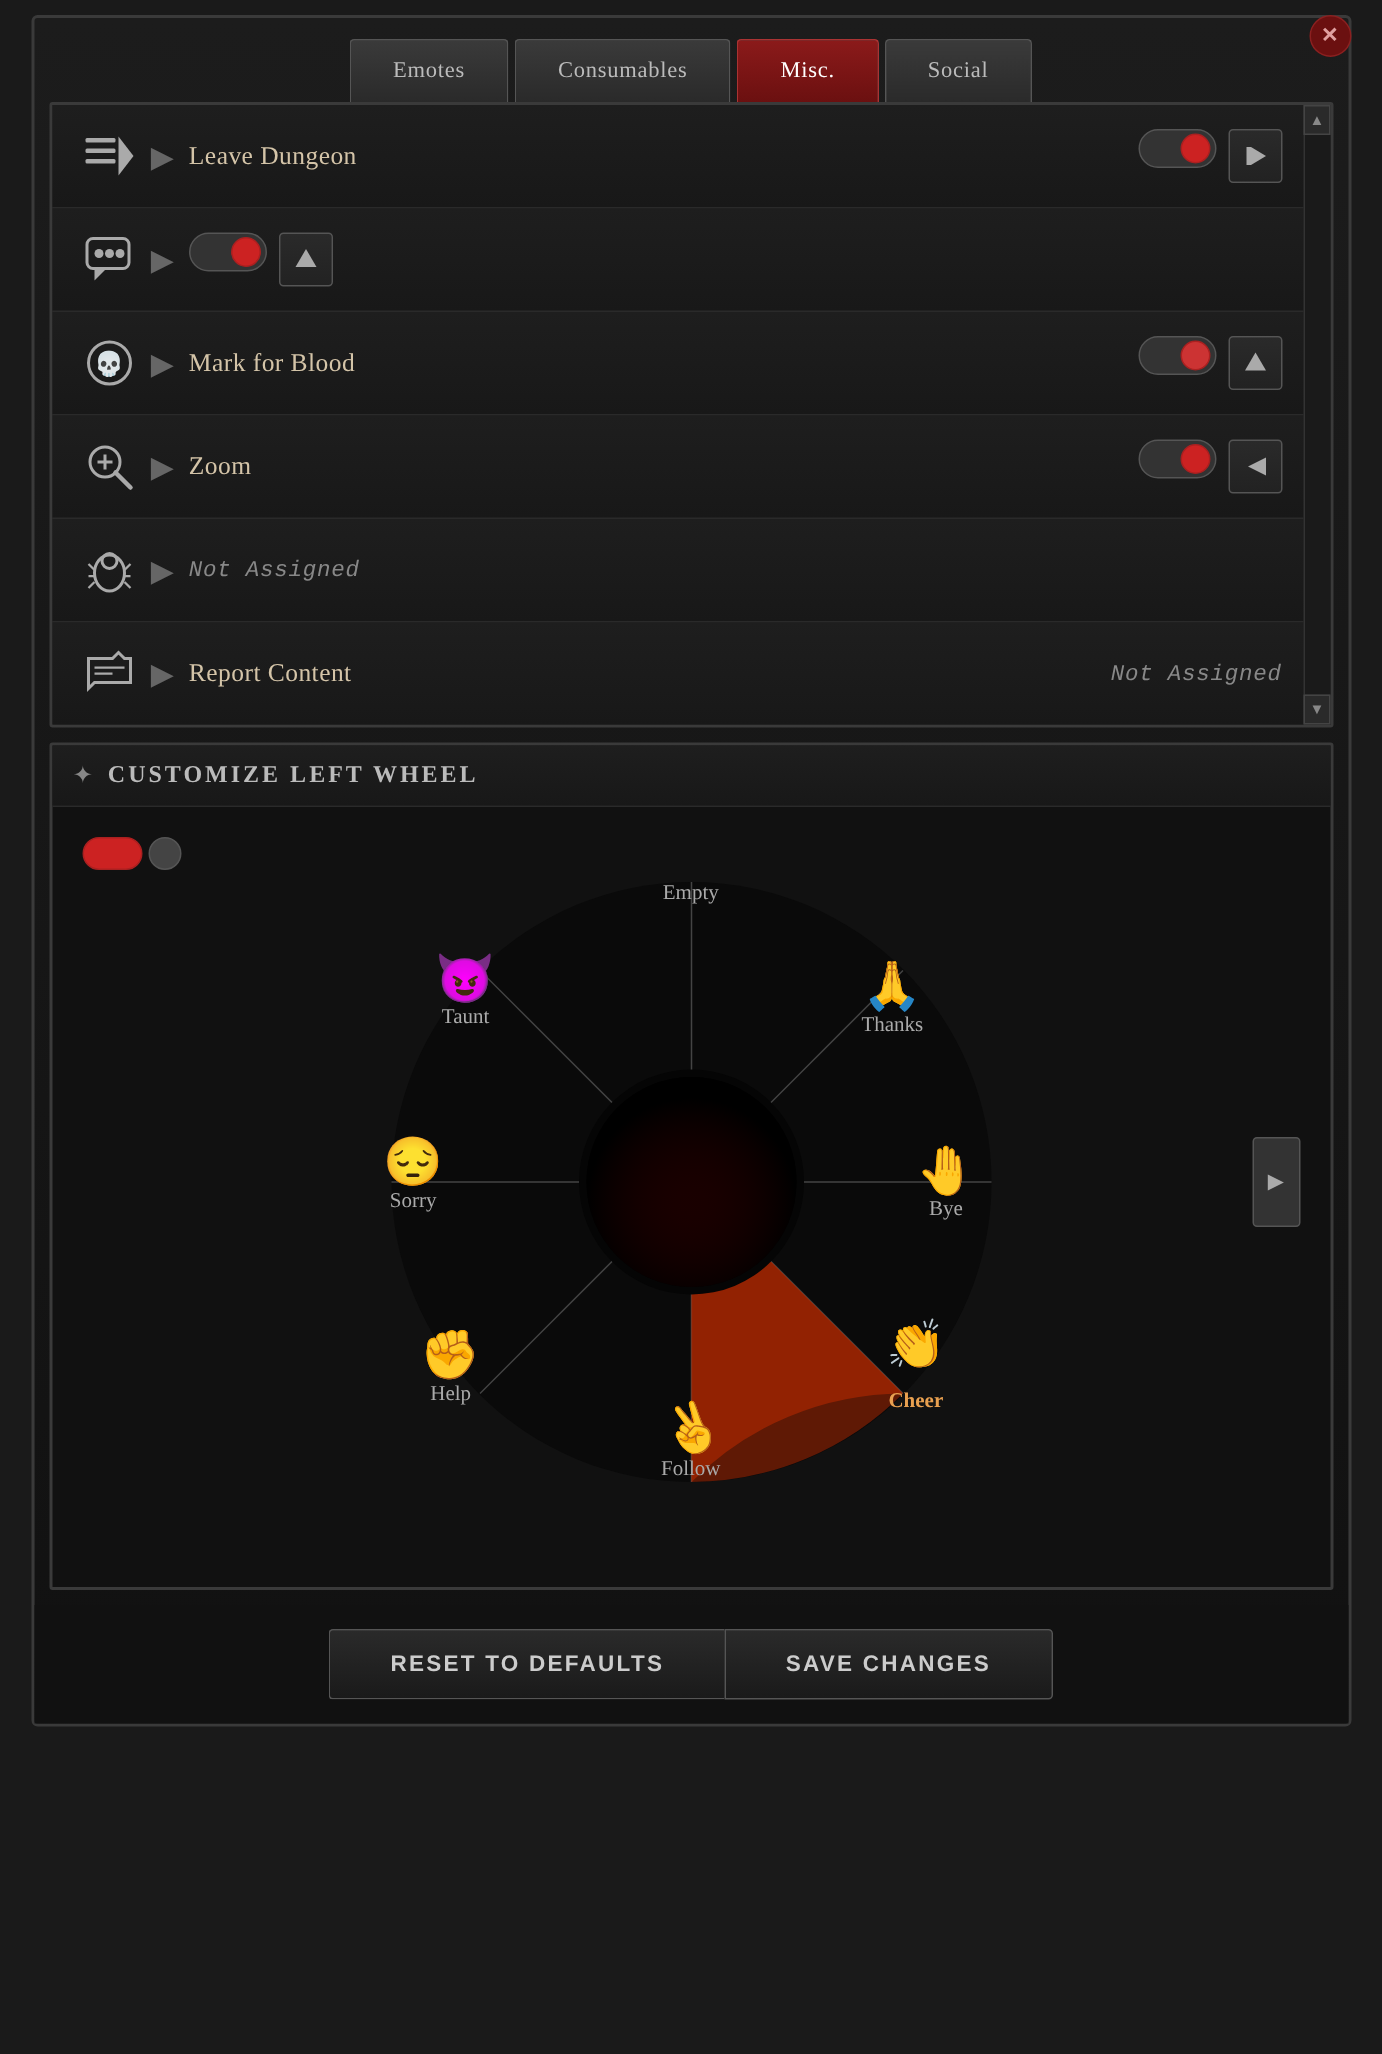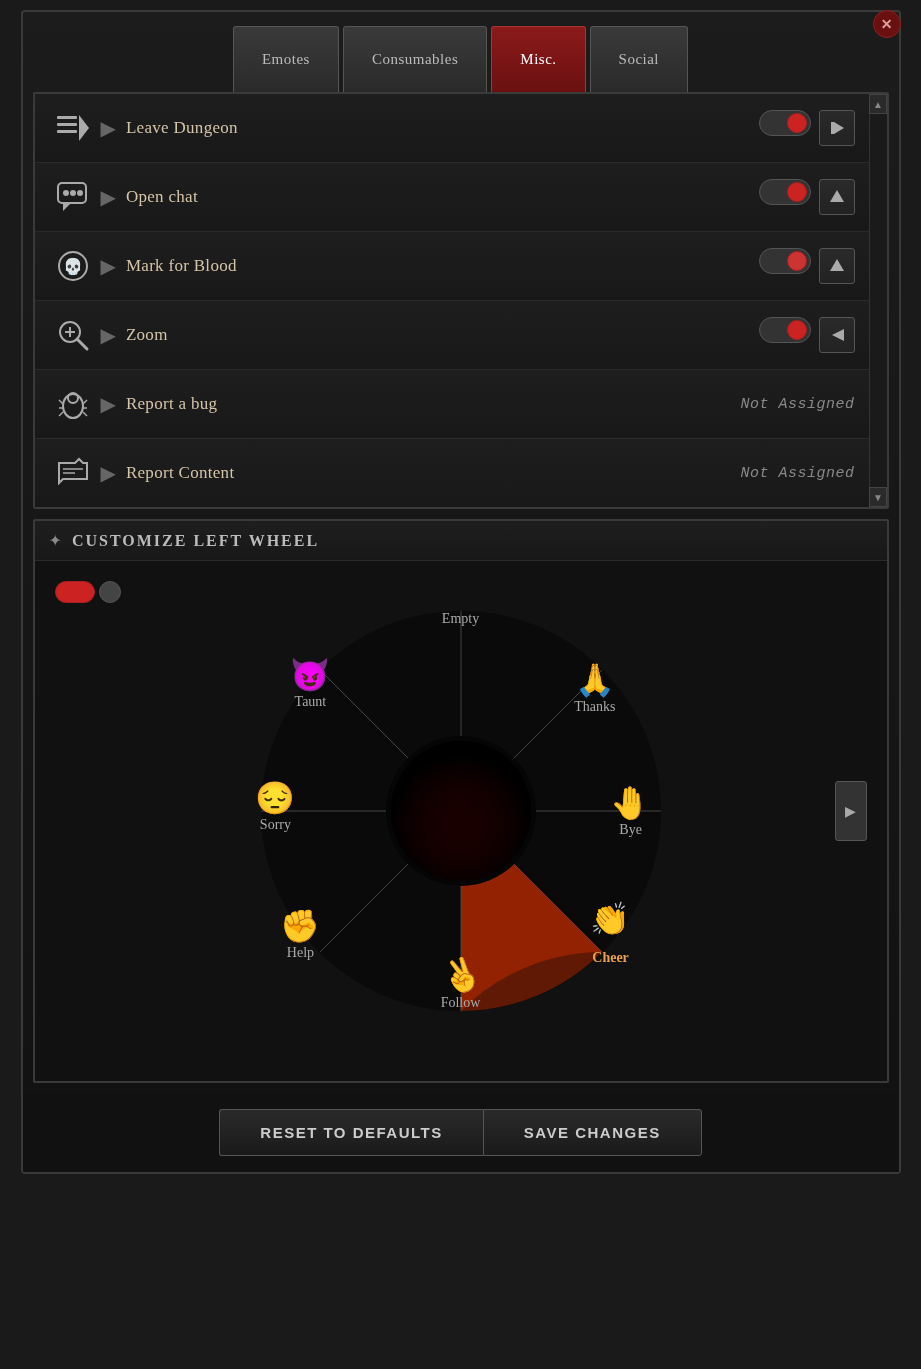--- a/index.html
+++ b/index.html
@@ -42,21 +42,21 @@
     }
     
     .tabs-bar {
       display: flex;
       justify-content: center;
       gap: 4px;
       padding: 14px 20px 0;
       background: transparent;
     }
     .tab {
-      padding: 24px 28px;
+      padding: 12px 28px;
       background: linear-gradient(180deg, #3a3a3a 0%, #2a2a2a 100%);
       border: 1px solid #555;
       border-bottom: none;
       color: #bbb;
       font-size: 15px;
       cursor: pointer;
       letter-spacing: 0.5px;
       border-radius: 3px 3px 0 0;
     }
     .tab.active {
@@ -337,21 +337,20 @@
       <div class="action-icon">
         <svg width="36" height="36" viewBox="0 0 36 36">
           <rect x="3" y="4" width="28" height="20" rx="4" fill="none" stroke="#aaa" stroke-width="2"></rect>
           <polygon points="8,24 8,32 16,24" fill="#aaa"></polygon>
           <rect x="8" y="11" width="6" height="6" rx="3" fill="#aaa"></rect>
           <rect x="15" y="11" width="6" height="6" rx="3" fill="#aaa"></rect>
           <rect x="22" y="11" width="6" height="6" rx="3" fill="#aaa"></rect>
         </svg>
       </div>
       <div class="action-separator">▶</div>
-      <div class="action-label">Open chat</div>
       <div class="action-binding">
         <div class="toggle">
           <div class="toggle-knob"></div>
         </div>
         <div class="binding-btn">
           <svg width="18" height="18" viewBox="0 0 18 18">
             <polygon points="9,2 16,14 2,14" fill="#aaa"></polygon>
           </svg>
         </div>
       </div>
@@ -408,21 +407,20 @@
           <ellipse cx="18" cy="12" rx="5" ry="5" fill="none" stroke="#aaa" stroke-width="2"></ellipse>
           <line x1="8" y1="18" x2="4" y2="14" stroke="#aaa" stroke-width="1.5"></line>
           <line x1="28" y1="18" x2="32" y2="14" stroke="#aaa" stroke-width="1.5"></line>
           <line x1="8" y1="22" x2="4" y2="22" stroke="#aaa" stroke-width="1.5"></line>
           <line x1="28" y1="22" x2="32" y2="22" stroke="#aaa" stroke-width="1.5"></line>
           <line x1="8" y1="26" x2="4" y2="30" stroke="#aaa" stroke-width="1.5"></line>
           <line x1="28" y1="26" x2="32" y2="30" stroke="#aaa" stroke-width="1.5"></line>
         </svg>
       </div>
       <div class="action-separator">▶</div>
-      <div class="action-label">Report a bug</div>
       <div class="action-binding">
         <div class="not-assigned">Not Assigned</div>
       </div>
     </div>
 
     <div class="action-row">
       <div class="action-icon">
         <svg width="36" height="36" viewBox="0 0 36 36">
           <path d="M4 28 L4 8 L20 8 L24 4 L28 8 L32 8 L32 24 L8 24 Z" fill="none" stroke="#aaa" stroke-width="2"></path>
           <line x1="8" y1="14" x2="28" y2="14" stroke="#aaa" stroke-width="1.5"></line>

